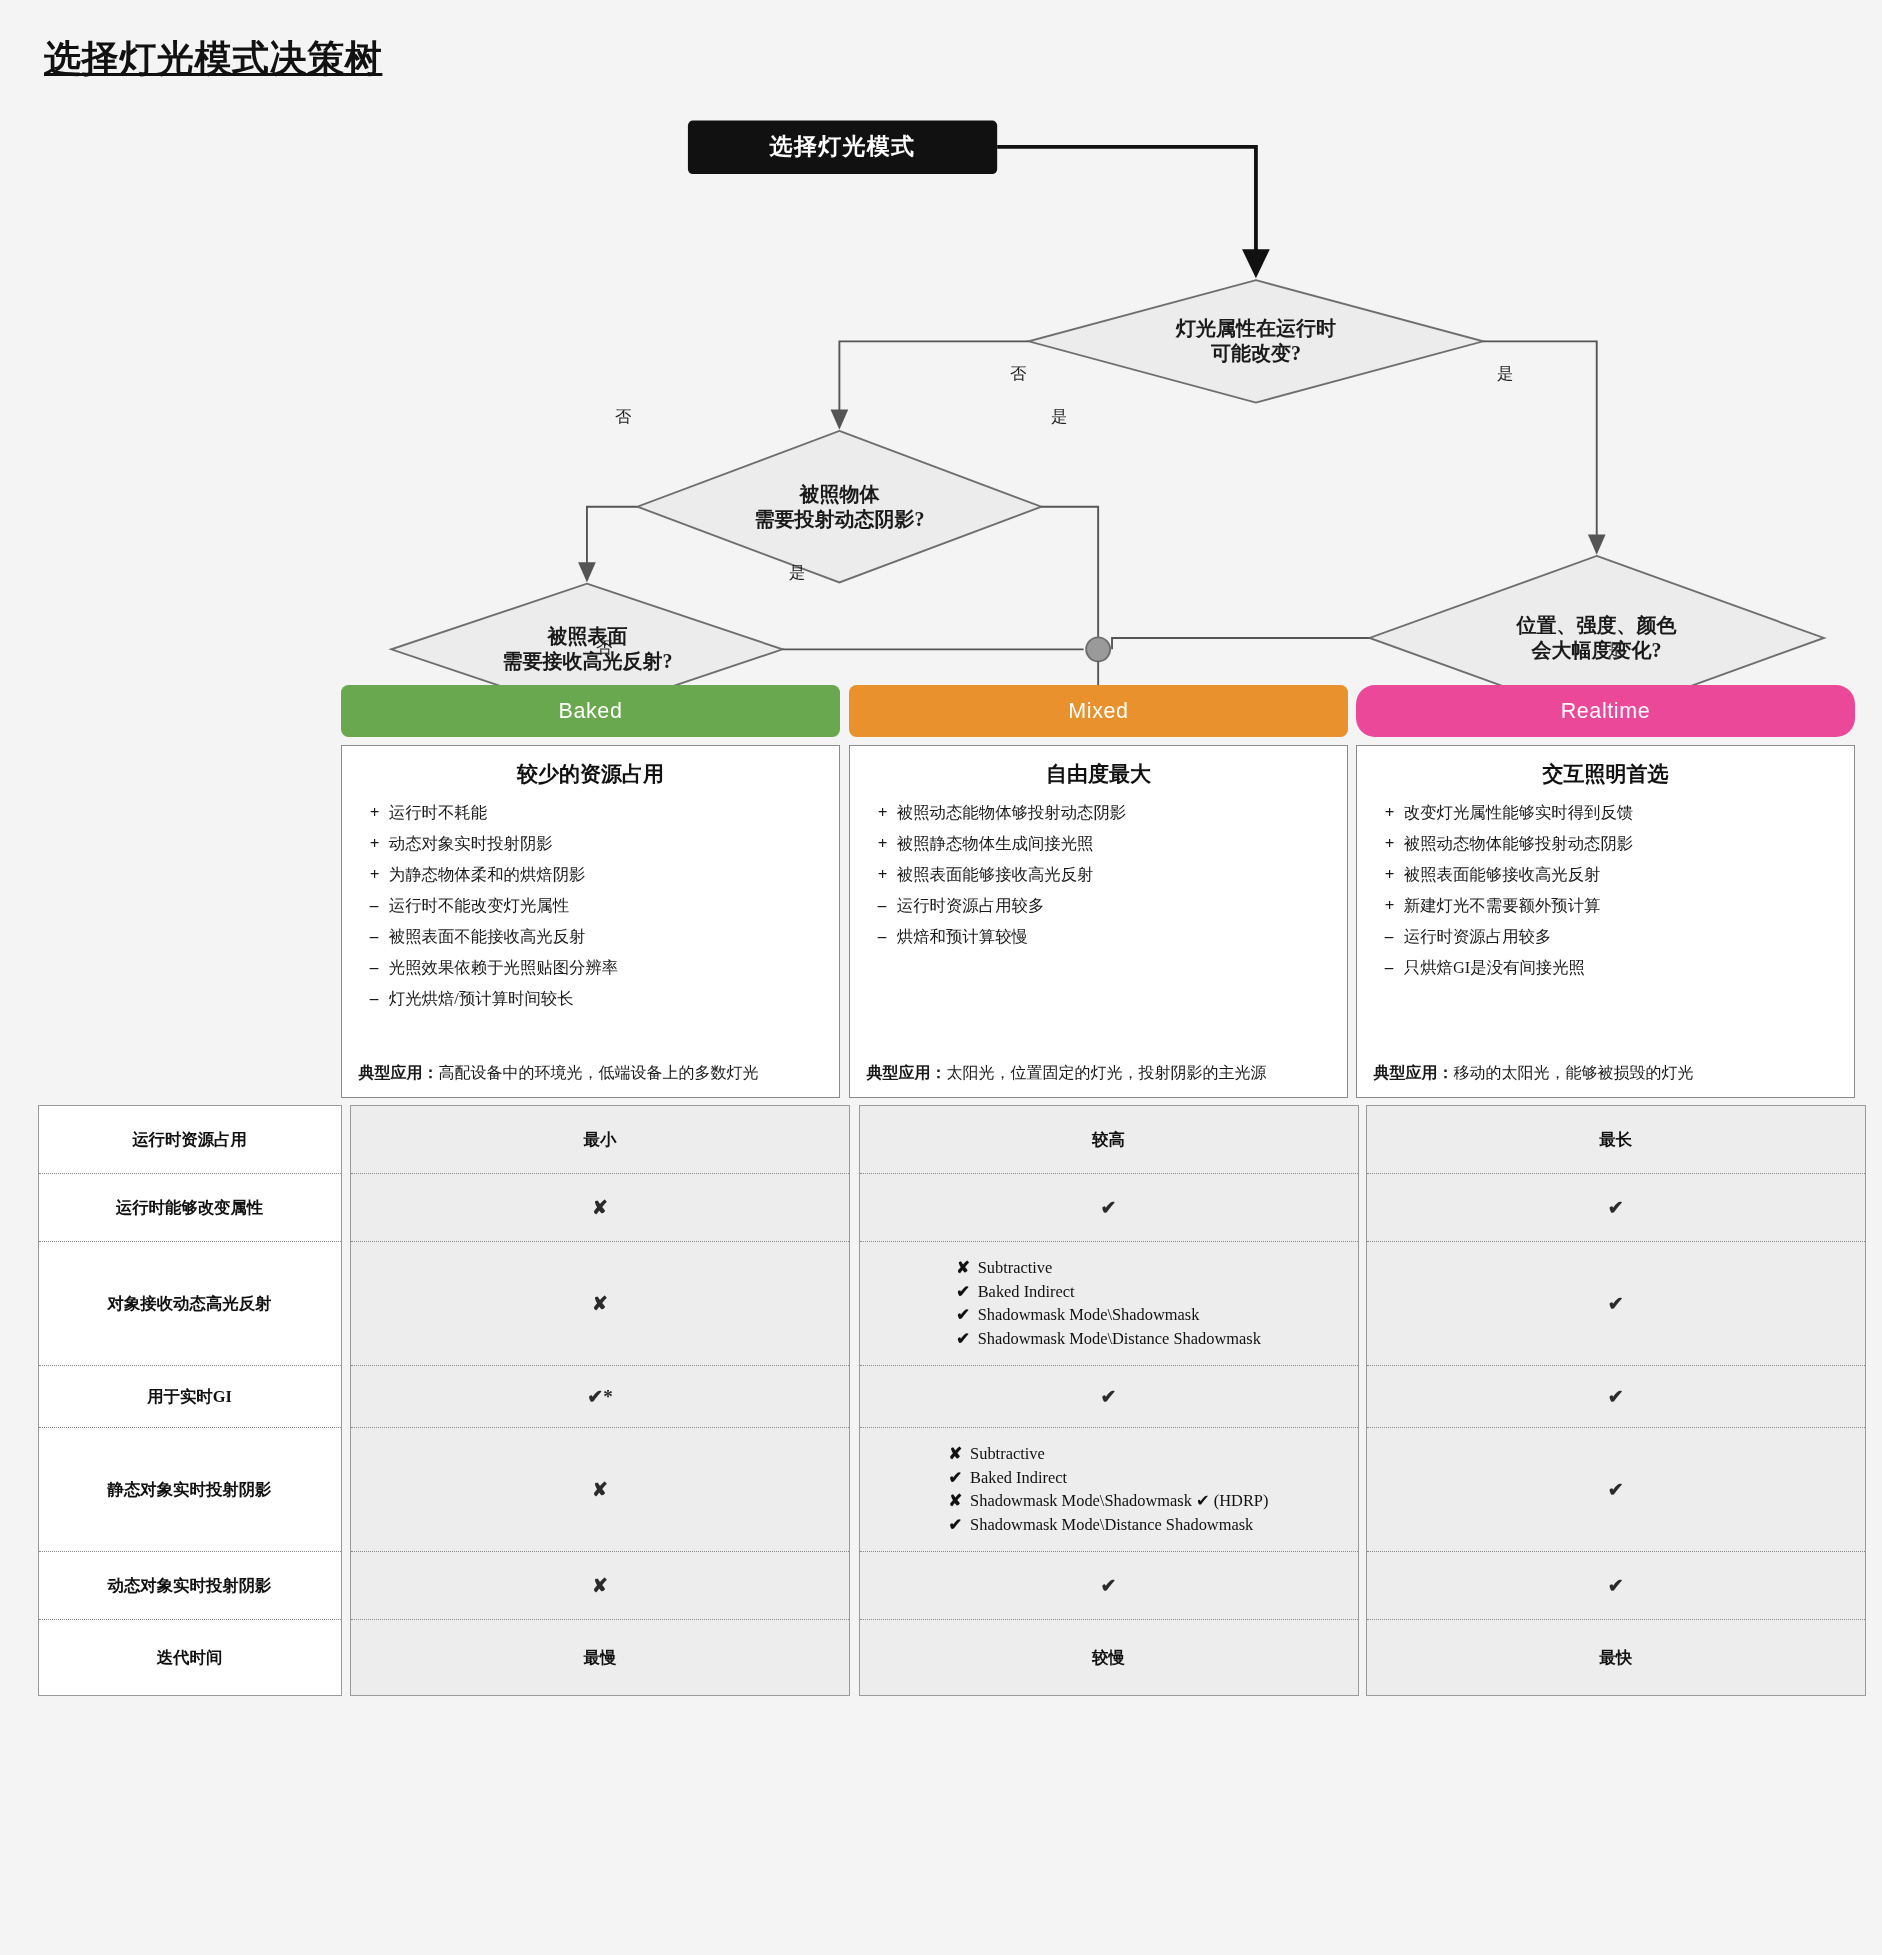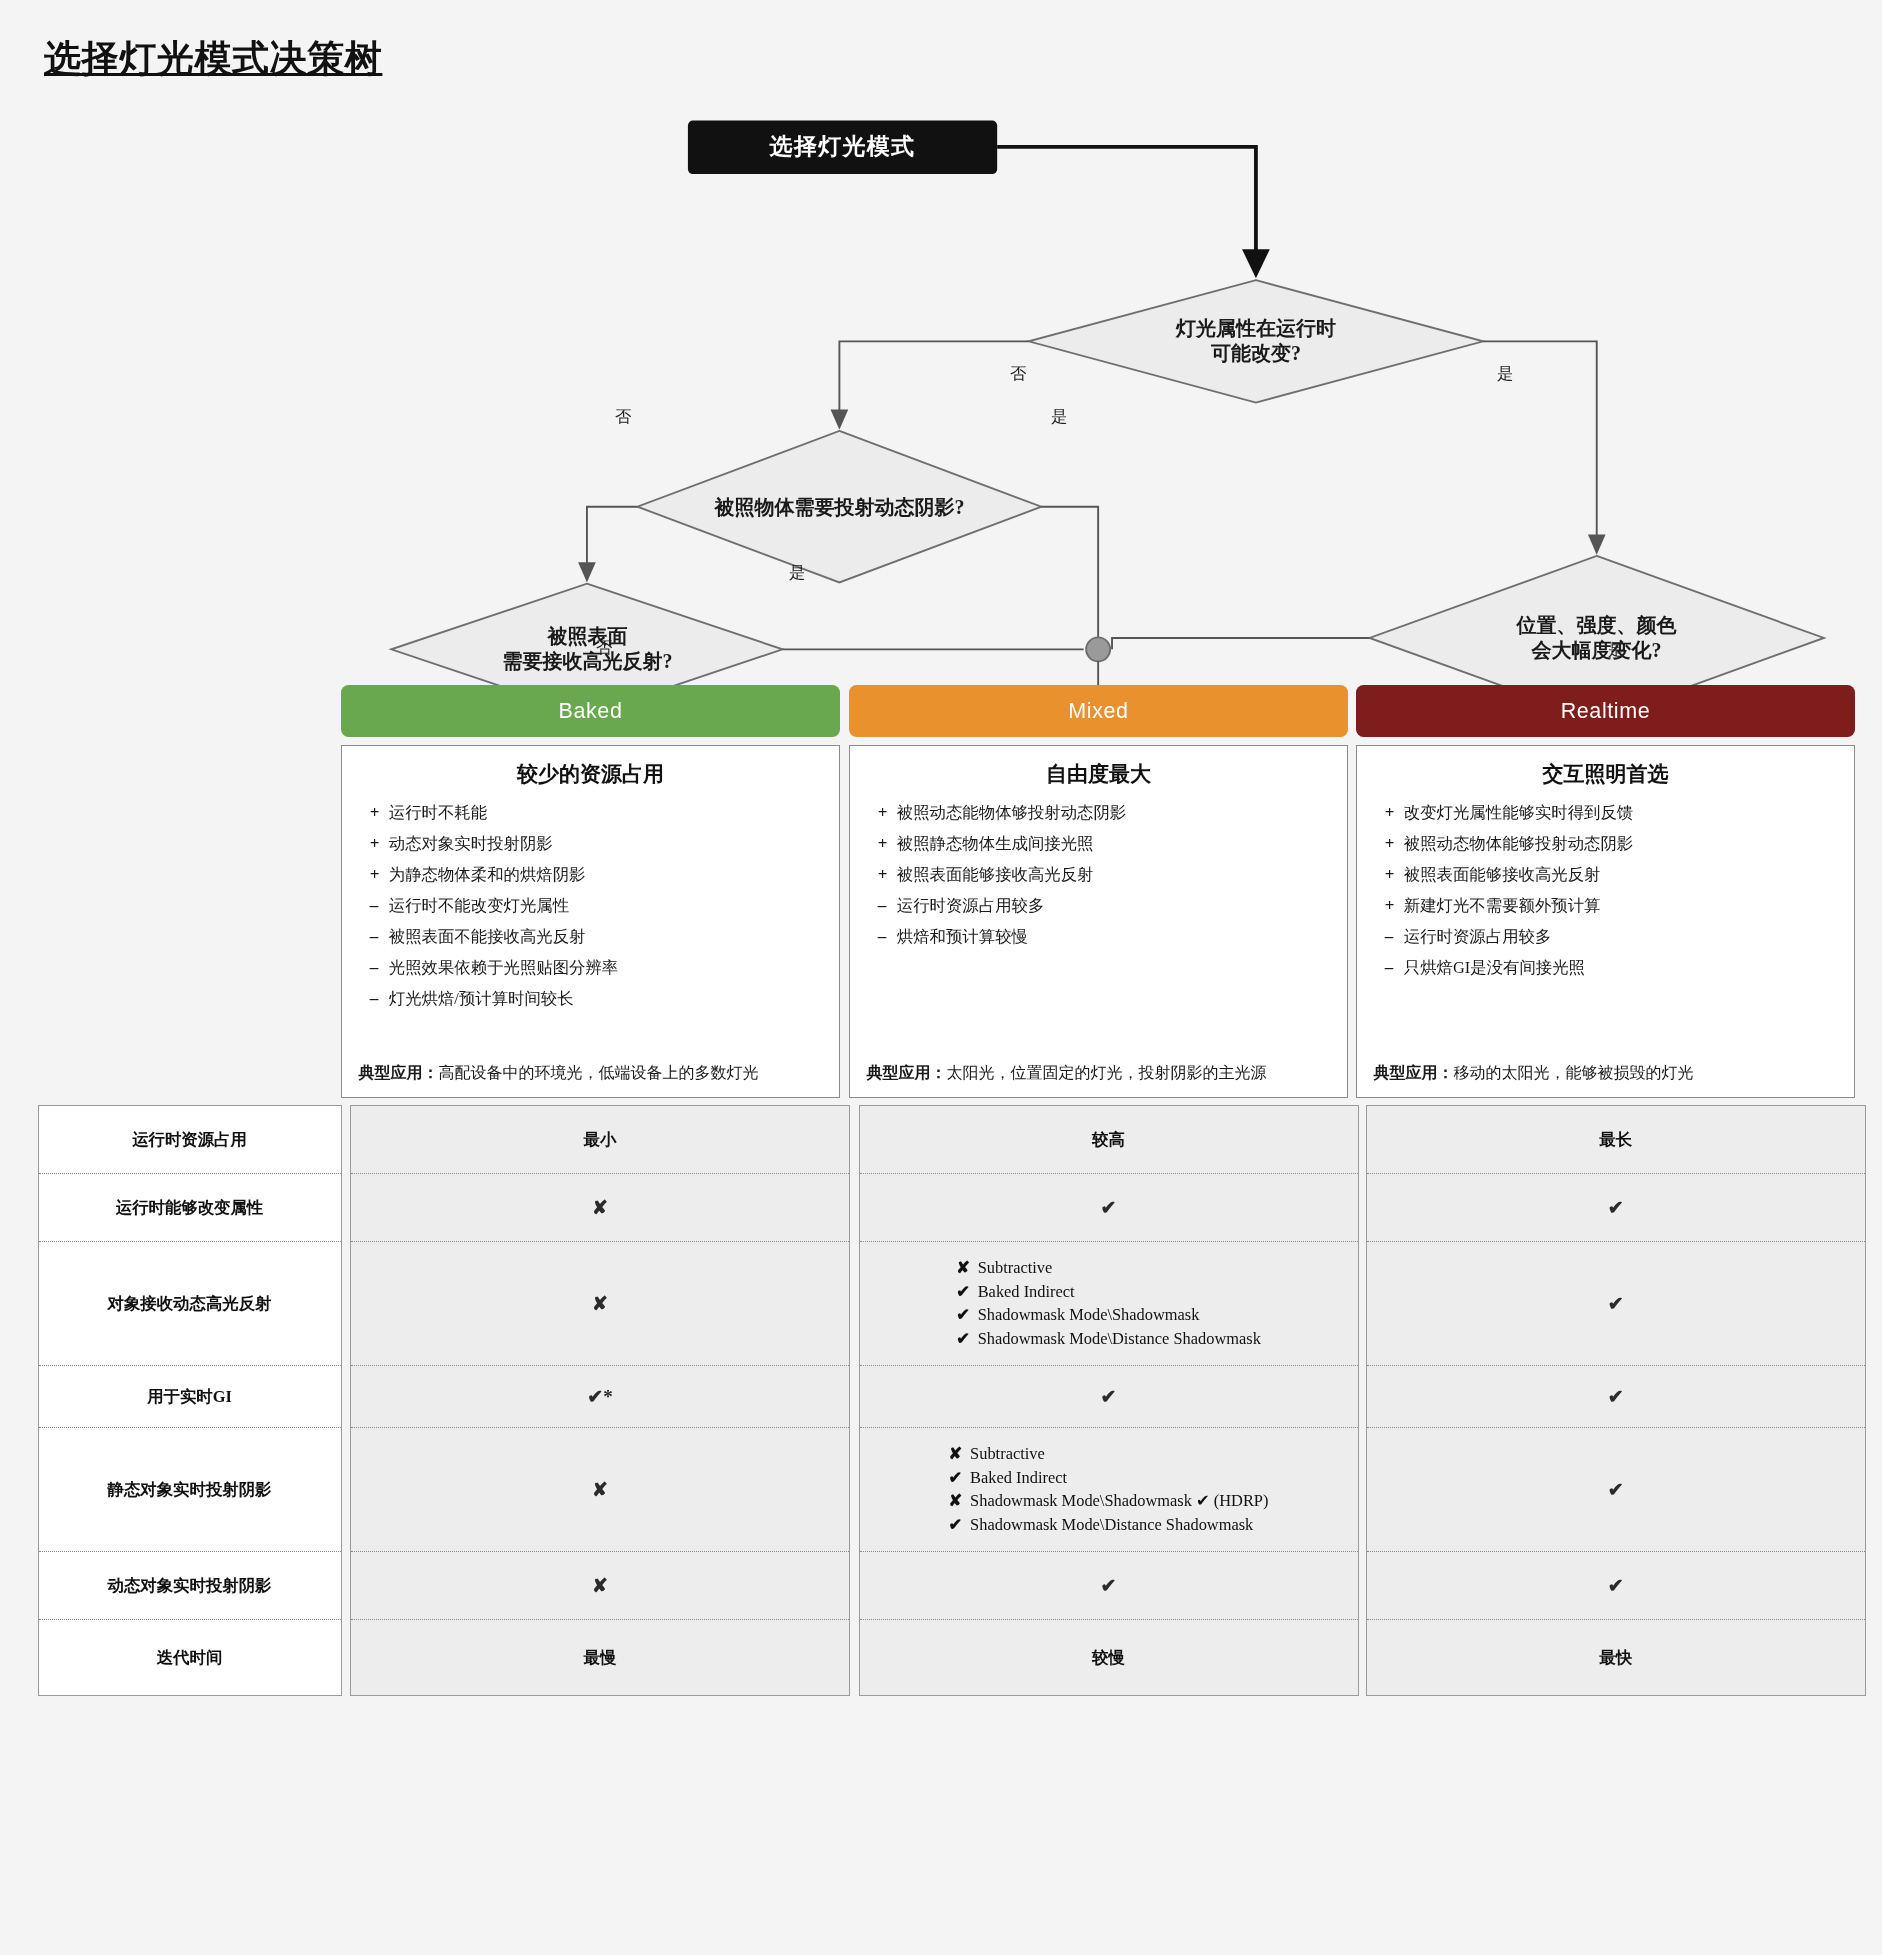--- a/index.html
+++ b/index.html
@@ -218,21 +218,21 @@
     <polygon points="2530,1090 2516,1058 2544,1058" fill="#555555"></polygon>
   </svg>
 
   <div class="node-text start-label" style="left:688px; top:25px; width:309px; height:54px;">选择灯光模式</div>
 
   <div class="node-text diamond-label" style="left:1073px; top:208px; width:366px; height:76px; flex-direction:column;">
     <span>灯光属性在运行时</span>
     <span>可能改变?</span>
   </div>
 
-  <div class="node-text diamond-label" style="left:669px; top:374px; width:341px; height:76px; flex-direction:row;">
+  <div class="node-text diamond-label" style="left:669px; top:374px; width:341px; height:76px; flex-direction:column;">
     <span>被照物体</span>
     <span>需要投射动态阴影?</span>
   </div>
 
   <div class="node-text diamond-label" style="left:417px; top:516px; width:341px; height:76px; flex-direction:column;">
     <span>被照表面</span>
     <span>需要接收高光反射?</span>
   </div>
 
   <div class="node-text diamond-label" style="left:1420px; top:505px; width:353px; height:76px; flex-direction:column;">
@@ -317,21 +317,21 @@
             <span>烘焙和预计算较慢</span>
           </li>
       </ul>
       <div class="typical">
         <b>典型应用：</b><span>太阳光，位置固定的灯光，投射阴影的主光源</span>
       </div>
     </div>
   </div>
 
   <div class="mode-col" style="left:1356px; width:499px;">
-    <div class="mode-header" id="hdr-2" style="background: #7f1d1d;">Realtime</div>
+    <div class="mode-header" id="hdr-2" style="background: #ec4899; border-radius: 19px;">Realtime</div>
     <div class="mode-card">
       <div class="card-title">交互照明首选</div>
       <ul class="bullet-list">
         <li>
             <span class="b-sign">+</span>
             <span>改变灯光属性能够实时得到反馈</span>
           </li>
         <li>
             <span class="b-sign">+</span>
             <span>被照动态物体能够投射动态阴影</span>

